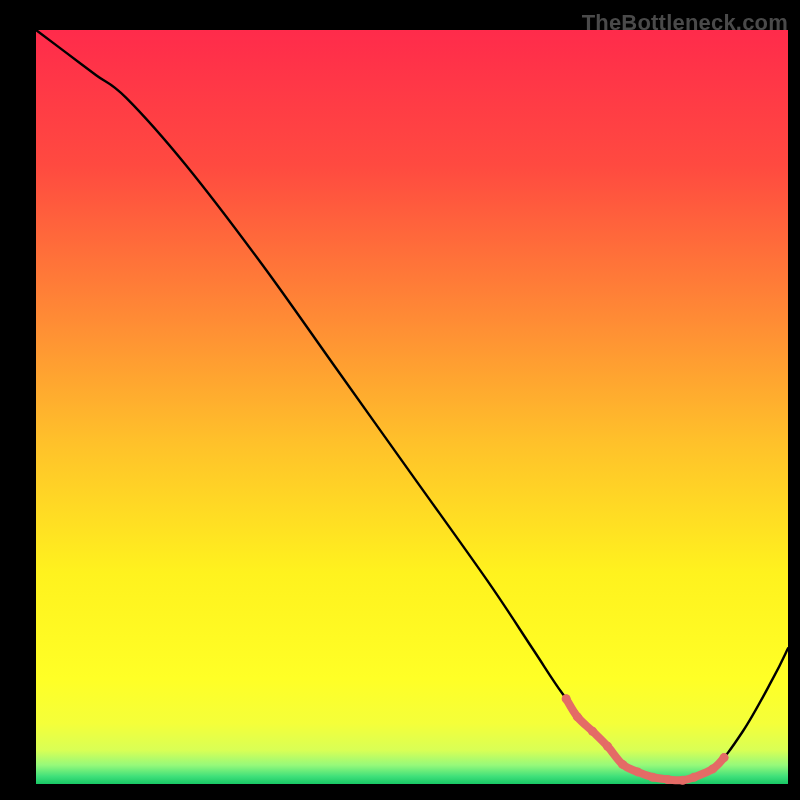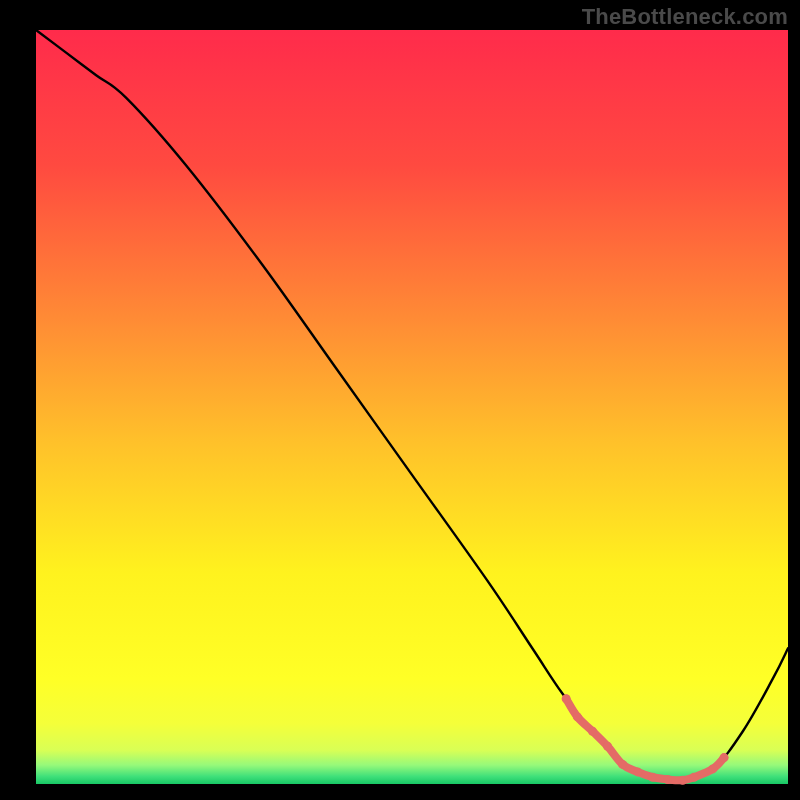--- a/index.html
+++ b/index.html
@@ -12,21 +12,21 @@
     font-family: Arial, Helvetica, sans-serif;
   }
   .frame {
     position: relative;
     width: 800px;
     height: 800px;
     background: #000;
   }
   .watermark {
     position: absolute;
-    top: 4px;
+    top: 10px;
     right: 12px;
     font-size: 22px;
     font-weight: 600;
     color: #4a4a4a;
     letter-spacing: 0.2px;
     z-index: 20;
   }
   svg.plot {
     position: absolute;
     top: 0;

